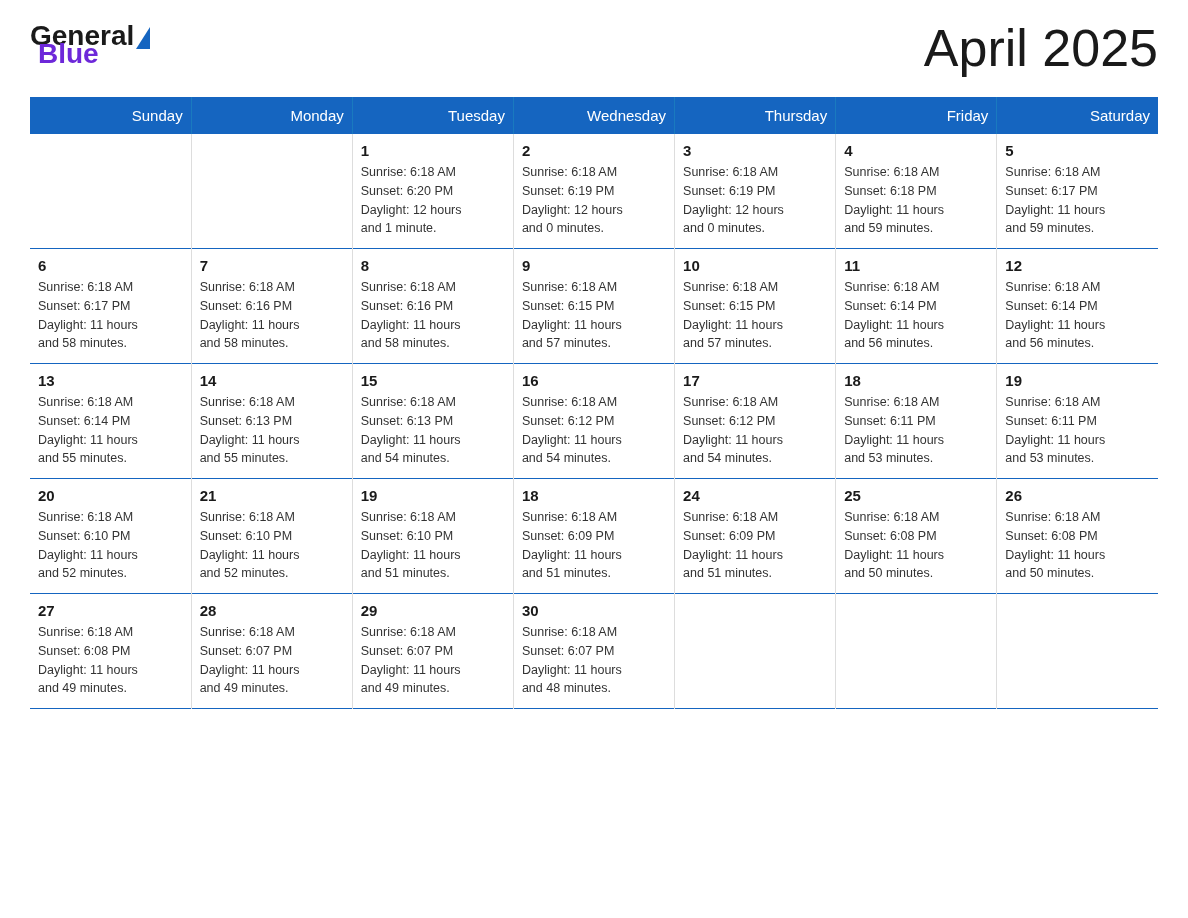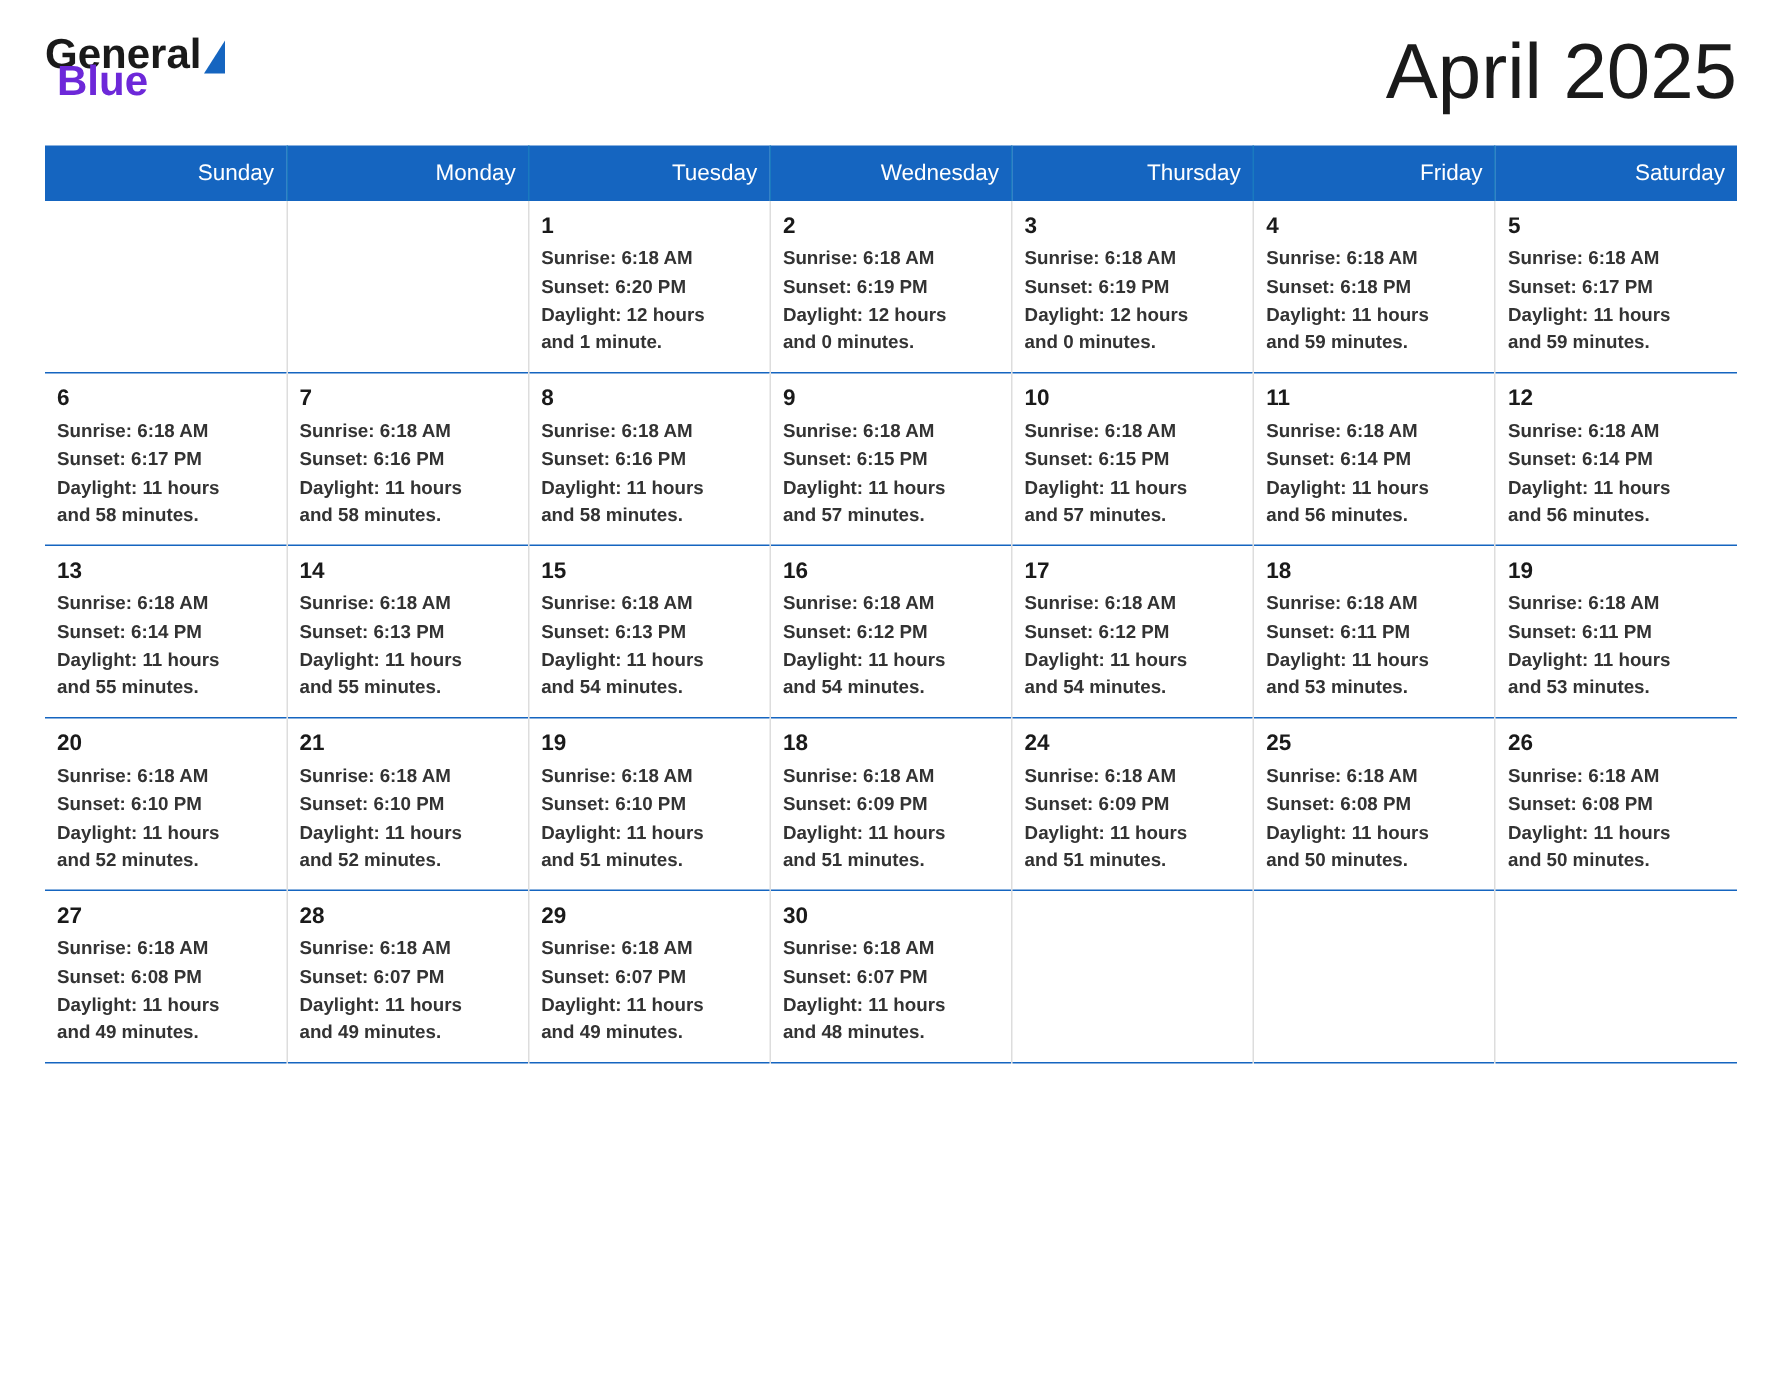--- a/index.html
+++ b/index.html
@@ -94,21 +94,20 @@
     .day-number {
       font-size: 15px;
       font-weight: bold;
       color: #1a1a1a;
       margin-bottom: 4px;
     }
     .day-info {
       font-size: 12.5px;
       color: #333;
       line-height: 1.5;
-      font-weight: bold;
     }
   </style>
 </head>
 <body>
 
 <div class="header">
   <div class="logo">
     <div class="logo-top">
       <span class="logo-general">General</span>
       <div class="logo-triangle"></div>

